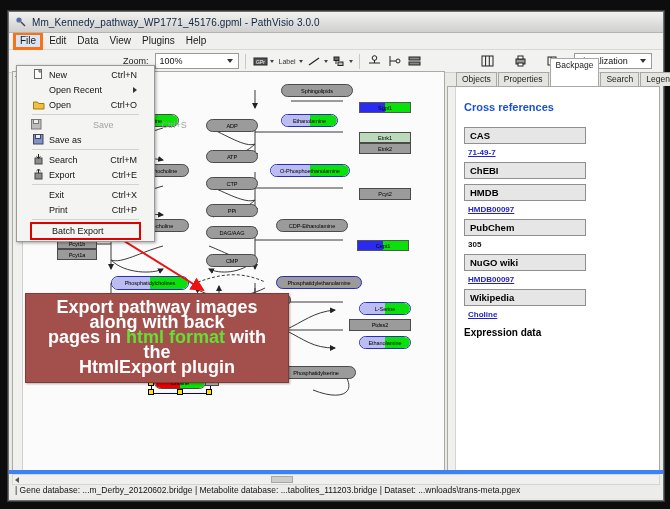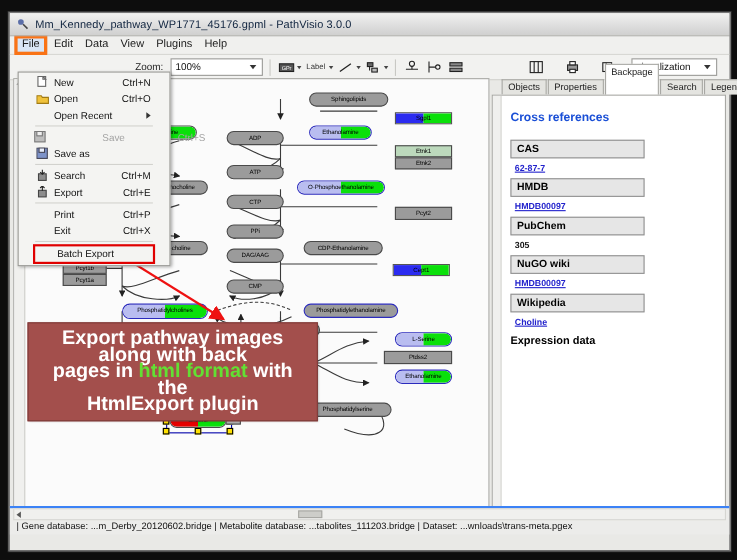--- a/index.html
+++ b/index.html
@@ -60,22 +60,22 @@
   .xref-title{color:#1a4fd6;font-size:11px;font-weight:bold;margin:6px 0 14px 4px;}
   .xref-block{margin-left:4px;margin-bottom:5px;}
   .xref-head{background:#e6e6e6;border:1px solid #8f8f8f;font-size:9.5px;font-weight:bold;
     color:#000;padding:2px 5px;width:122px;box-sizing:border-box;}
   .xref-val{font-size:8px;padding:4px 0 0 4px;}
   .xref-val a{color:#2222cc;text-decoration:underline;font-weight:bold;}
   .xref-val.plain{color:#111;font-weight:bold;}
   .expr{font-size:10px;font-weight:bold;color:#000;margin:8px 0 0 4px;}
 
   
-  .statusbar{position:absolute;left:0;right:0;bottom:14px;height:24px;background:#ececea;
-    border-top:2px solid #3b82f6;text-decoration:underline;}
+  .statusbar{position:absolute;left:0;right:0;bottom:2px;height:24px;background:#ececea;
+    border-top:4px solid #3b82f6;text-decoration:underline;}
   .hscroll{position:absolute;left:3px;right:3px;top:0px;height:9px;background:#f0f0ee;border:1px solid #d5d5d1;}
   .hscroll .thumb{position:absolute;left:40%;width:20px;top:1px;bottom:1px;background:#cdcdc9;border:1px solid #a8a8a4;}
   .hscroll .lft{position:absolute;left:2px;top:2px;width:0;height:0;border-top:3px solid transparent;
     border-bottom:3px solid transparent;border-right:4px solid #555;}
   .status-text{position:absolute;left:6px;top:11px;font-size:8.5px;color:#111;white-space:nowrap;}
 
   
   .dropdown{position:absolute;left:7px;top:42px;width:113px;background:#f4f4f2;
     border:1px solid #9a9a96;box-shadow:1px 1px 3px rgba(0,0,0,.35);z-index:40;padding:1px 12px;margin-top:11px;}
   .dd-item{display:flex;align-items:center;height:15px;font-size:9px;color:#131313;padding-left:2px;position:relative;}
@@ -437,23 +437,24 @@
         <div class="tab sel">Backpage</div>
         <div class="tab">Search</div>
         <div class="tab">Legend</div>
       </div>
       <div class="side-body">
         <div class="side-left-scroll"></div>
         <div class="xref-title">Cross references</div>
         <div id="xref-layer">
             <div class="xref-block">
               <div class="xref-head">CAS</div>
-              <div class="xref-val"><a href="#">62-87-7</a></div>
-            </div>
-            <div class="xref-block">
+              <div class="xref-val"><a href="#">71-49-7</a></div>
+            </div>
+            <div class="xref-block">
+              <div class="xref-head">ChEBI</div>
             </div>
             <div class="xref-block">
               <div class="xref-head">HMDB</div>
               <div class="xref-val"><a href="#">HMDB00097</a></div>
             </div>
             <div class="xref-block">
             </div>
             <div class="xref-block">
               <div class="xref-head">PubChem</div>
               <div class="xref-val plain">305</div>
@@ -486,33 +487,33 @@
           <span class="dd-ico">
             <svg width="11" height="11">
               <rect x="1.5" y="0.5" width="7" height="9" fill="#fff" stroke="#666"></rect>
               <path d="M6 0.5 L8.5 3 L6 3 z" fill="#ccc" stroke="#666"></path>
             </svg>
           </span>
           <span class="dd-label">New</span>
           <span class="dd-acc">Ctrl+N</span>
         </div>
         <div class="dd-item">
+          <span class="dd-ico"></span>
+          <span class="dd-label">Open Recent</span>
+          <span class="dd-acc"></span>
+          <i class="dd-sub"></i>
+        </div>
+        <div class="dd-item">
           <span class="dd-ico">
             <svg width="12" height="10">
               <path d="M0.5 2 h4 l1 1.5 h5.5 v5.5 h-10.5 z" fill="#f0c23b" stroke="#a07a14"></path>
             </svg>
           </span>
           <span class="dd-label">Open</span>
           <span class="dd-acc">Ctrl+O</span>
-        </div>
-        <div class="dd-item">
-          <span class="dd-ico"></span>
-          <span class="dd-label">Open Recent</span>
-          <span class="dd-acc"></span>
-          <i class="dd-sub"></i>
         </div>
         <div class="dd-sep"></div>
         <div class="dd-item disabled">
           <span class="dd-ico">
             <svg width="11" height="11">
               <rect x="0.5" y="0.5" width="9.5" height="9.5" fill="#bdbdbd" stroke="#777"></rect>
               <rect x="2.5" y="0.5" width="5" height="4" fill="#eee" stroke="#777"></rect>
             </svg>
           </span>
           <span class="dd-label">Save</span>
@@ -545,27 +546,27 @@
               <rect x="2" y="4" width="7" height="6" fill="#8d8d8d" stroke="#444"></rect>
               <path d="M5.5 4.3 L5.5 0.3 M3.5 1.9 L5.5 0 L7.5 1.9" stroke="#222" fill="none"></path>
             </svg>
           </span>
           <span class="dd-label">Export</span>
           <span class="dd-acc">Ctrl+E</span>
         </div>
         <div class="dd-sep"></div>
         <div class="dd-item">
           <span class="dd-ico"></span>
+          <span class="dd-label">Exit</span>
+          <span class="dd-acc">Ctrl+X</span>
+        </div>
+        <div class="dd-item">
+          <span class="dd-ico"></span>
           <span class="dd-label">Print</span>
           <span class="dd-acc">Ctrl+P</span>
-        </div>
-        <div class="dd-item">
-          <span class="dd-ico"></span>
-          <span class="dd-label">Exit</span>
-          <span class="dd-acc">Ctrl+X</span>
         </div>
         <div class="dd-sep"></div>
       </div>
     <div class="dd-highlight">
       <div class="dd-item">
         <span class="dd-ico"></span>
         <span class="dd-label">Batch Export</span>
         <span class="dd-acc"></span>
       </div>
     </div>

